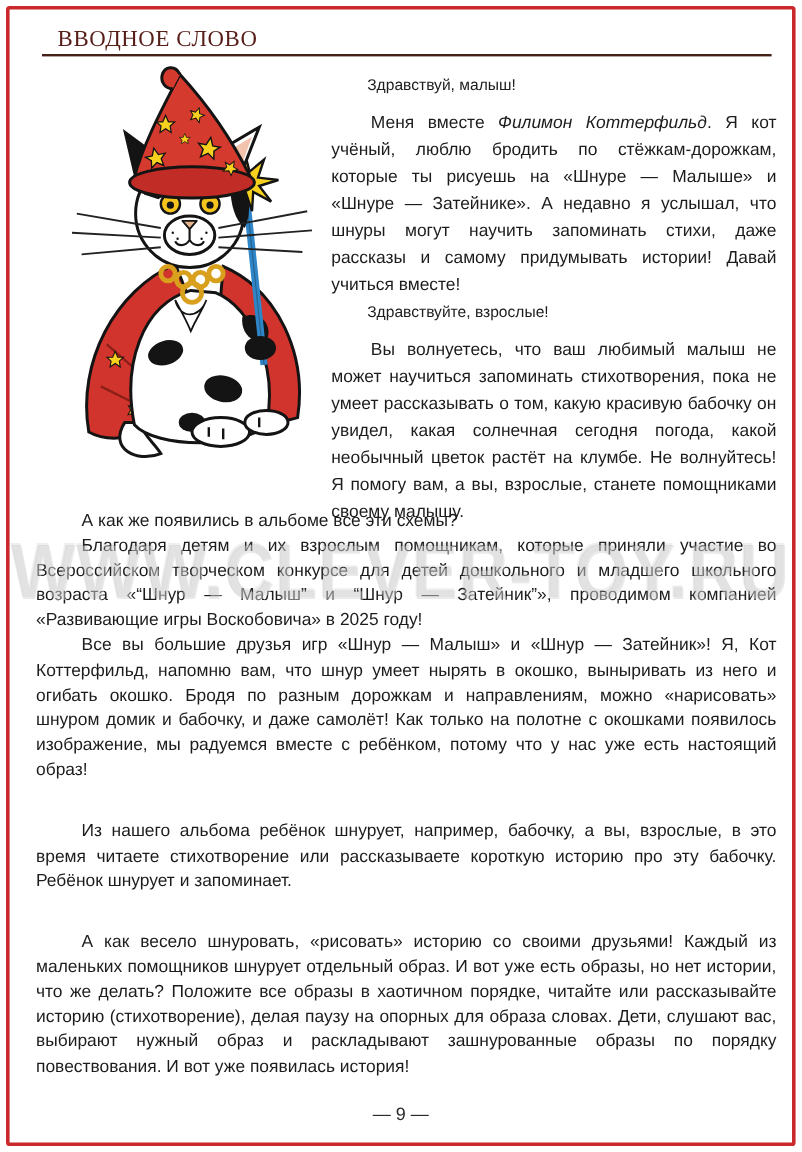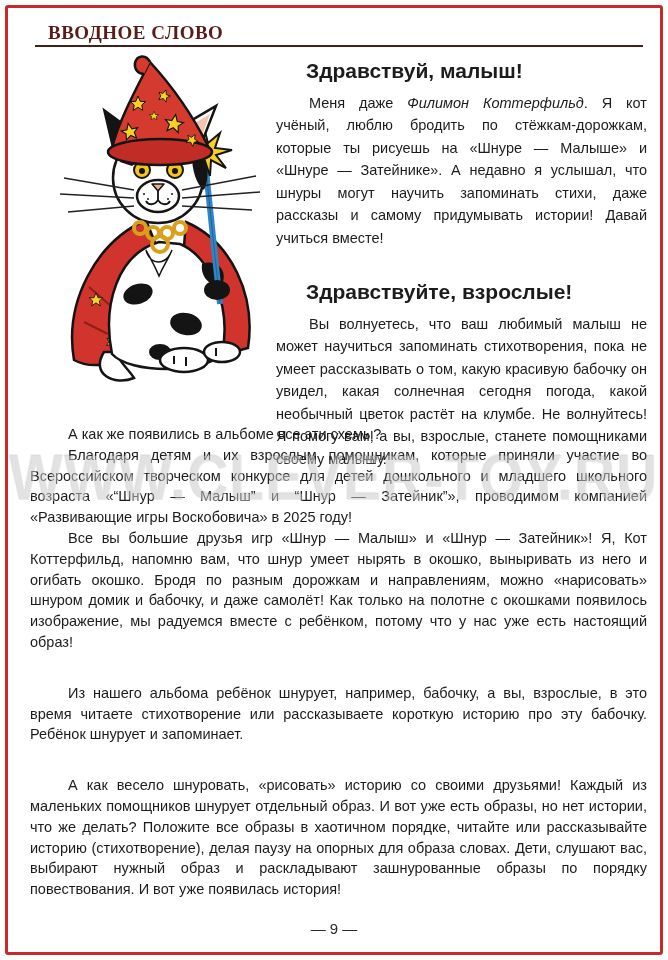--- a/index.html
+++ b/index.html
@@ -15,21 +15,21 @@
     position:absolute;
     left:5px;top:5px;right:5px;bottom:5px;
     border:3px solid #c9292b;
     border-radius:3px;
     pointer-events:none;
   }
   .page-header-title{
     position:absolute;
     left:48px;top:22px;
     font-family:"Liberation Serif","DejaVu Serif",serif;
-    font-weight:bold;
+    font-weight:normal;
     font-size:19px;
     letter-spacing:.5px;
     color:#571e18;
   }
   .header-rule{
     position:absolute;
     left:35px;top:45px;
     width:608px;height:2px;
     background:#452019;
   }
@@ -40,27 +40,27 @@
   }
   .col-right{
     position:absolute;
     left:276px;top:60px;
     width:371px;
     font-size:14.5px;
     line-height:22.5px;
     text-align:justify;
   }
   .col-right .sec-heading{
-    font-weight:bold;
-    font-size:21px;
+    font-weight:normal;
+    font-size:13px;
     text-indent:30px;
     text-align:left;
   }
   .col-right p{margin:9px 0 0 0;text-indent:33px;}
-  .col-right .sec-heading.second{margin-top:32px;}
+  .col-right .sec-heading.second{}
   .name-italic{font-style:italic;margin-top:31px;}
   .main-text{
     position:absolute;
     left:30px;top:394px;
     width:617px;
     font-size:14.5px;
     line-height:20.8px;
     text-align:justify;
   }
   .main-text p{margin:0;text-indent:38px;}
@@ -169,21 +169,21 @@
     <use href="#star5" transform="translate(130,44) scale(0.8) rotate(18)" fill="#f7d11e" stroke="#141414" stroke-width="1"></use>
     <use href="#star5" transform="translate(96,80) scale(1.1) rotate(-12)" fill="#f7d11e" stroke="#141414" stroke-width="1"></use>
     <use href="#star5" transform="translate(140,72) scale(1.2) rotate(10)" fill="#f7d11e" stroke="#141414" stroke-width="1"></use>
     <use href="#star5" transform="translate(120,64) scale(0.6)" fill="#f7d11e" stroke="#141414" stroke-width="1"></use>
     <use href="#star5" transform="translate(158,88) scale(0.8) rotate(30)" fill="#f7d11e" stroke="#141414" stroke-width="1"></use>
   </svg>
 </div>
 
 <div class="col-right">
   <div class="sec-heading">Здравствуй, малыш!</div>
-  <p><span>Меня даже </span><span class="name-italic">Филимон Коттерфильд</span><span>. Я кот учёный, люблю бродить по стёжкам-дорожкам, которые ты рисуешь на «Шнуре — Малыше» и «Шнуре — Затейнике». А недавно я услышал, что шнуры могут научить запоминать стихи, даже рассказы и самому придумывать истории! Давай учиться вместе!</span></p>
+  <p><span>Меня вместе </span><span class="name-italic">Филимон Коттерфильд</span><span>. Я кот учёный, люблю бродить по стёжкам-дорожкам, которые ты рисуешь на «Шнуре — Малыше» и «Шнуре — Затейнике». А недавно я услышал, что шнуры могут научить запоминать стихи, даже рассказы и самому придумывать истории! Давай учиться вместе!</span></p>
   <div class="sec-heading second">Здравствуйте, взрослые!</div>
   <p>Вы волнуетесь, что ваш любимый малыш не может научиться запоминать стихотворения, пока не умеет рассказывать о том, какую красивую бабочку он увидел, какая солнечная сегодня погода, какой необычный цветок растёт на клумбе. Не волнуйтесь! Я помогу вам, а вы, взрослые, станете помощниками своему малышу.</p>
 </div>
 
 <div class="main-text">
   <p class="gap">А как же появились в альбоме все эти схемы?</p>
   <p>Благодаря детям и их взрослым помощникам, которые приняли участие во Всероссийском творческом конкурсе для детей дошкольного и младшего школьного возраста «“Шнур — Малыш” и “Шнур — Затейник”», проводимом компанией «Развивающие игры Воскобовича» в 2025 году!</p>
   <p>Все вы большие друзья игр «Шнур — Малыш» и «Шнур — Затейник»! Я, Кот Коттерфильд, напомню вам, что шнур умеет нырять в окошко, выныривать из него и огибать окошко. Бродя по разным дорожкам и направлениям, можно «нарисовать» шнуром домик и бабочку, и даже самолёт! Как только на полотне с окошками появилось изображение, мы радуемся вместе с ребёнком, потому что у нас уже есть настоящий образ!</p>
   <p class="gap">Из нашего альбома ребёнок шнурует, например, бабочку, а вы, взрослые, в это время читаете стихотворение или рассказываете короткую историю про эту бабочку. Ребёнок шнурует и запоминает.</p>
   <p class="gap">А как весело шнуровать, «рисовать» историю со своими друзьями! Каждый из маленьких помощников шнурует отдельный образ. И вот уже есть образы, но нет истории, что же делать? Положите все образы в хаотичном порядке, читайте или рассказывайте историю (стихотворение), делая паузу на опорных для образа словах. Дети, слушают вас, выбирают нужный образ и раскладывают зашнурованные образы по порядку повествования. И вот уже появилась история!</p>

